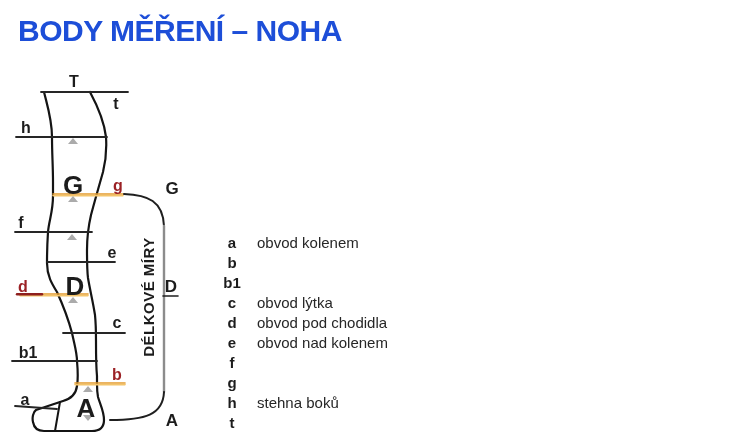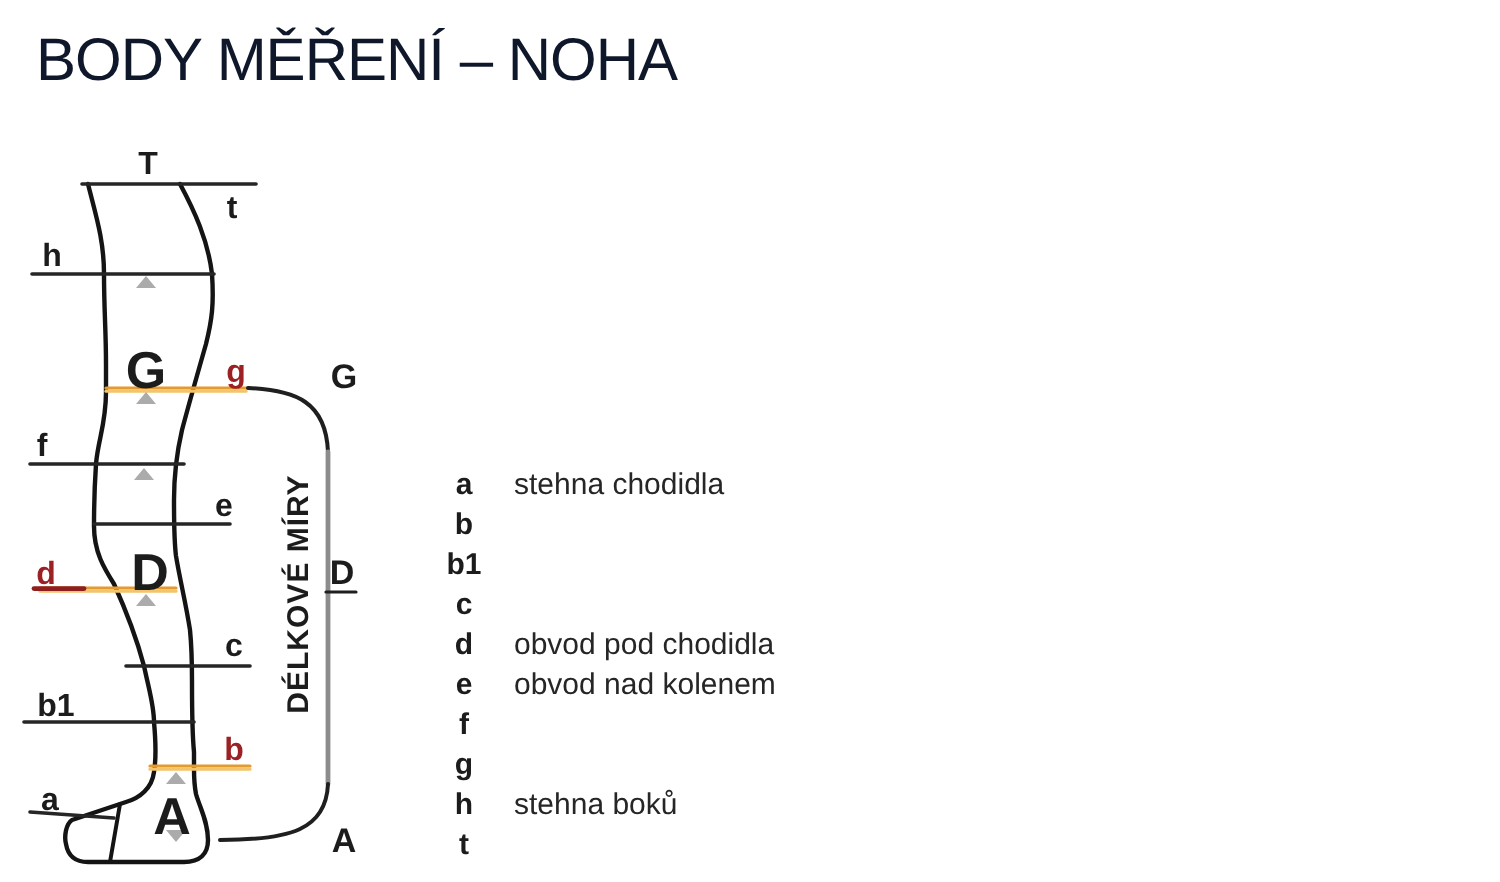--- a/index.html
+++ b/index.html
@@ -5,21 +5,21 @@
   html,body{margin:0;padding:0;}
   body{
     width:750px;height:441px;
     background:#ffffff;
     font-family:"Liberation Sans", sans-serif;
     position:relative;
     overflow:hidden;
   }
   .page-title{
     position:absolute;left:18px;top:14px;
-    font-size:30px;font-weight:normal;color:#0f172a;
+    font-size:30px;font-weight:bold;color:#1d4ed8;
     letter-spacing:-0.5px;white-space:nowrap;
   }
   .diagram-svg{
     position:absolute;left:0;top:0;width:750px;height:441px;
   }
   .diagram-svg text{
     font-family:"Liberation Sans", sans-serif;
     font-weight:bold;
     fill:#1c1c1c;
   }
@@ -131,30 +131,31 @@
     <text class="bracket-label" x="171" y="292">D</text>
     <text class="bracket-label" x="172" y="426">A</text>
   </g>
 
   <text class="length-label" x="150" y="297" text-anchor="middle" dominant-baseline="middle" transform="rotate(-90 150 297)">DÉLKOVÉ MÍRY</text>
 </svg>
 
 <div class="legend">
   <div class="legend-row">
     <span class="legend-key">a</span>
-    <span class="legend-text">stehna chodidla</span>
+    <span class="legend-text">obvod kolenem</span>
   </div>
   <div class="legend-row">
     <span class="legend-key">b</span>
   </div>
   <div class="legend-row">
     <span class="legend-key">b1</span>
   </div>
   <div class="legend-row">
     <span class="legend-key">c</span>
+    <span class="legend-text">obvod lýtka</span>
   </div>
   <div class="legend-row">
     <span class="legend-key">d</span>
     <span class="legend-text">obvod pod chodidla</span>
   </div>
   <div class="legend-row">
     <span class="legend-key">e</span>
     <span class="legend-text">obvod nad kolenem</span>
   </div>
   <div class="legend-row">

